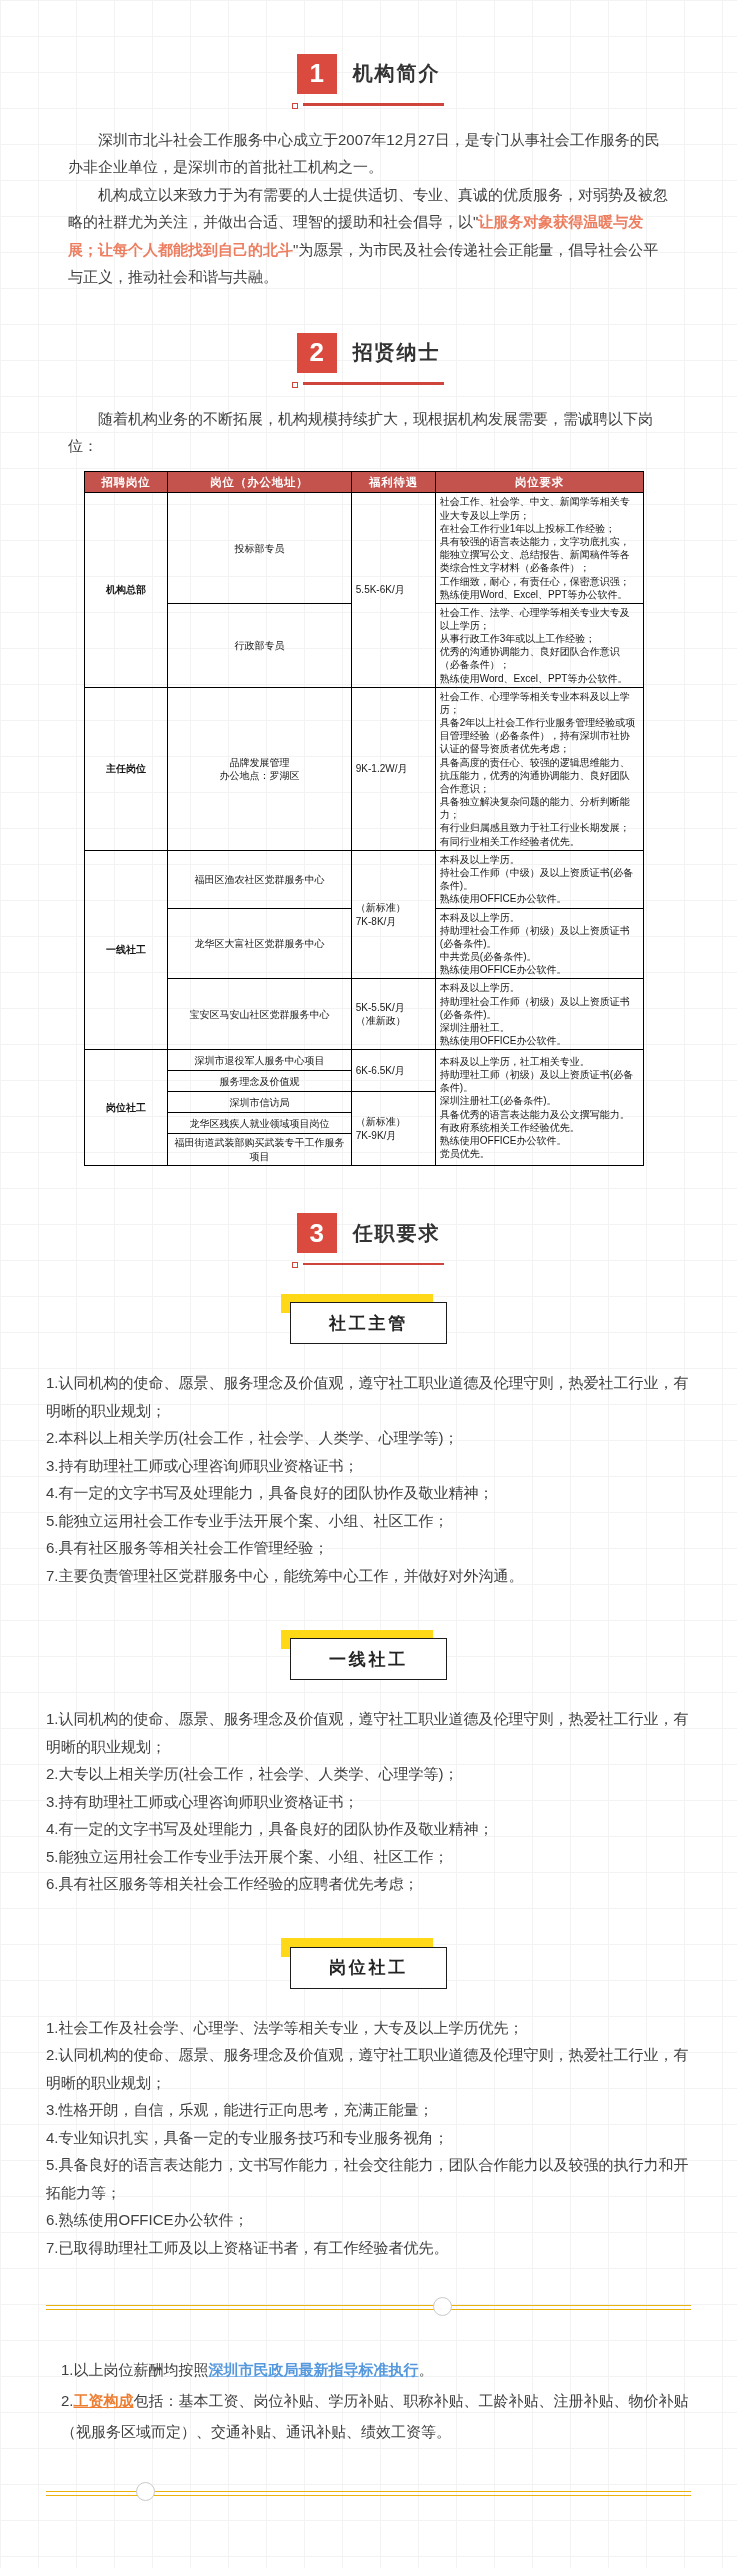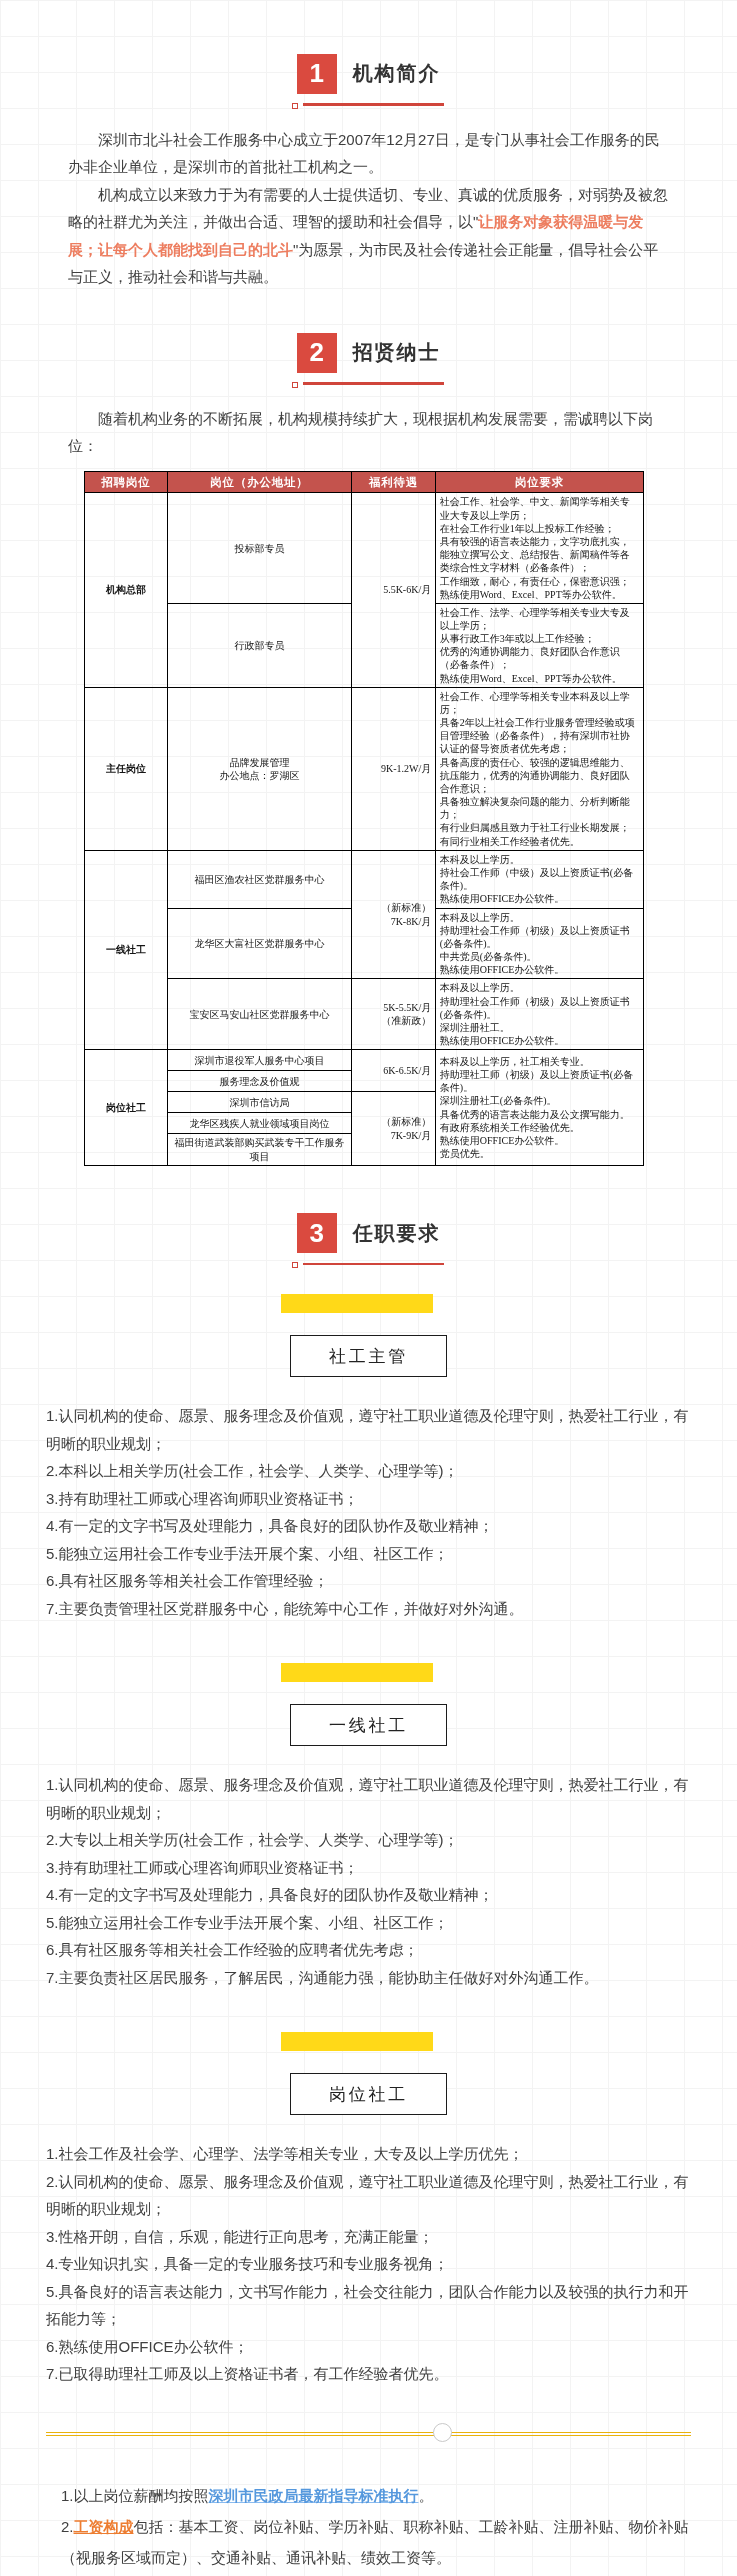--- a/index.html
+++ b/index.html
@@ -22,45 +22,45 @@
   }
   .sec-title { margin-left:16px; font-size:20px; font-weight:bold; color:#333; letter-spacing:1.9px;text-align:center; }
   .sec-underline { position:absolute; left:6.6px; bottom:-12.3px; width:141px; height:2.8px; background:#d0453b; }
   .sec-corner { position:absolute; left:-4.7px; bottom:-15px; width:5.7px; height:5.7px; border:1.9px solid #d0453b; background:transparent; }
   
   .para { margin:0 68px; font-size:15px; line-height:27.5px; text-indent:2em; color:#3f3f3f; }
   .hl-orange { color:#ed7d5f; font-weight:bold; }
   
   table.jobs {
     border-collapse:collapse; margin:11.4px 0 5.7px 84px; width:559px;
-    font-family:Liberation Serif, serif; color:#151515;
+    font-family:Liberation Sans, sans-serif; color:#151515;
     table-layout:fixed;
     border-radius:10px;
   }
   table.jobs th {
     background:#c4534d; color:#fff; border:0.9px solid #000;
     font-size:11.4px; font-weight:bold; padding:2.8px 1.9px; letter-spacing:0.9px;
   }
   table.jobs td { border:0.9px solid #000; padding:1.9px 3.8px; vertical-align:middle; font-size:10px; line-height:1.32; }
   td.cell-group { text-align:center; font-weight:bold; font-size:11px; }
   td.cell-pos { text-align:center; white-space:pre-line; }
-  td.cell-sal { text-align:right; white-space:pre-line; }
+  td.cell-sal { text-align:left; white-space:pre-line; }
   td.cell-req { text-align:left; white-space:pre-line; }
   col.c1{width:83px;} col.c2{width:184px;} col.c3{width:84px;} col.c4{width:208px;}
   tr.rh1{height:96px;} tr.rh2{height:80px;} tr.rh3{height:125px;}
   tr.rh4{height:58px;}  tr.rh5{height:68px;} tr.rh6{height:65px;}
   tr.rh7{height:21px;}  tr.rh8{height:21px;} tr.rh9{height:21px;padding-left:32px;}
   tr.rh10{height:21px;} tr.rh11{height:32px;}
   
   .role-title-row { display:flex; justify-content:center; margin:49px 0 25px; }
   .role-box-outer { position:relative; display:inline-block; }
   .role-yellow { position:absolute; top:-8.5px; left:-8.5px; width:calc(100% - 5.7px); height:19px; background:#ffd918; }
   .role-box {
     position:relative; z-index:1; border:1.9px solid #1c1c1c; background:#fff;
-    padding:8.5px 38px; font-size:17px; font-weight:normal; color:#222; letter-spacing:2.8px;margin-top:33px;
+    padding:8.5px 38px; font-size:17px; font-weight:bold; color:#222; letter-spacing:2.8px;
   }
   
   .role-list { margin:16px 46px; }
   .req-line { font-size:15px; line-height:27.5px; color:#3f3f3f; }
   
   .divider { position:relative; margin:44px 46px; height:4.7px; border-top:1.9px solid #e9b20c; border-bottom:0.9px solid #e9b20c; }
   .divider .ring { position:absolute; top:-9.5px; width:19px; height:19px; border:1.9px solid #c9c9c9; border-radius:50%; background:#fff; }
   .ring-right { left:60%; }
   .ring-left { left:14%; }
   
@@ -226,21 +226,20 @@
       <div class="role-box">一线社工</div>
     </div>
   </div>
   <div class="role-list">
       <div class="req-line">1.认同机构的使命、愿景、服务理念及价值观，遵守社工职业道德及伦理守则，热爱社工行业，有明晰的职业规划；</div>
       <div class="req-line">2.大专以上相关学历(社会工作，社会学、人类学、心理学等)；</div>
       <div class="req-line">3.持有助理社工师或心理咨询师职业资格证书；</div>
       <div class="req-line">4.有一定的文字书写及处理能力，具备良好的团队协作及敬业精神；</div>
       <div class="req-line">5.能独立运用社会工作专业手法开展个案、小组、社区工作；</div>
       <div class="req-line">6.具有社区服务等相关社会工作经验的应聘者优先考虑；</div>
-      <div class="req-line">7.主要负责社区居民服务，了解居民，沟通能力强，能协助主任做好对外沟通工作。</div>
     </div>
 
   <div class="role-title-row">
     <div class="role-box-outer">
       <div class="role-yellow"></div>
       <div class="role-box">岗位社工</div>
     </div>
   </div>
   <div class="role-list">
       <div class="req-line">1.社会工作及社会学、心理学、法学等相关专业，大专及以上学历优先；</div>

